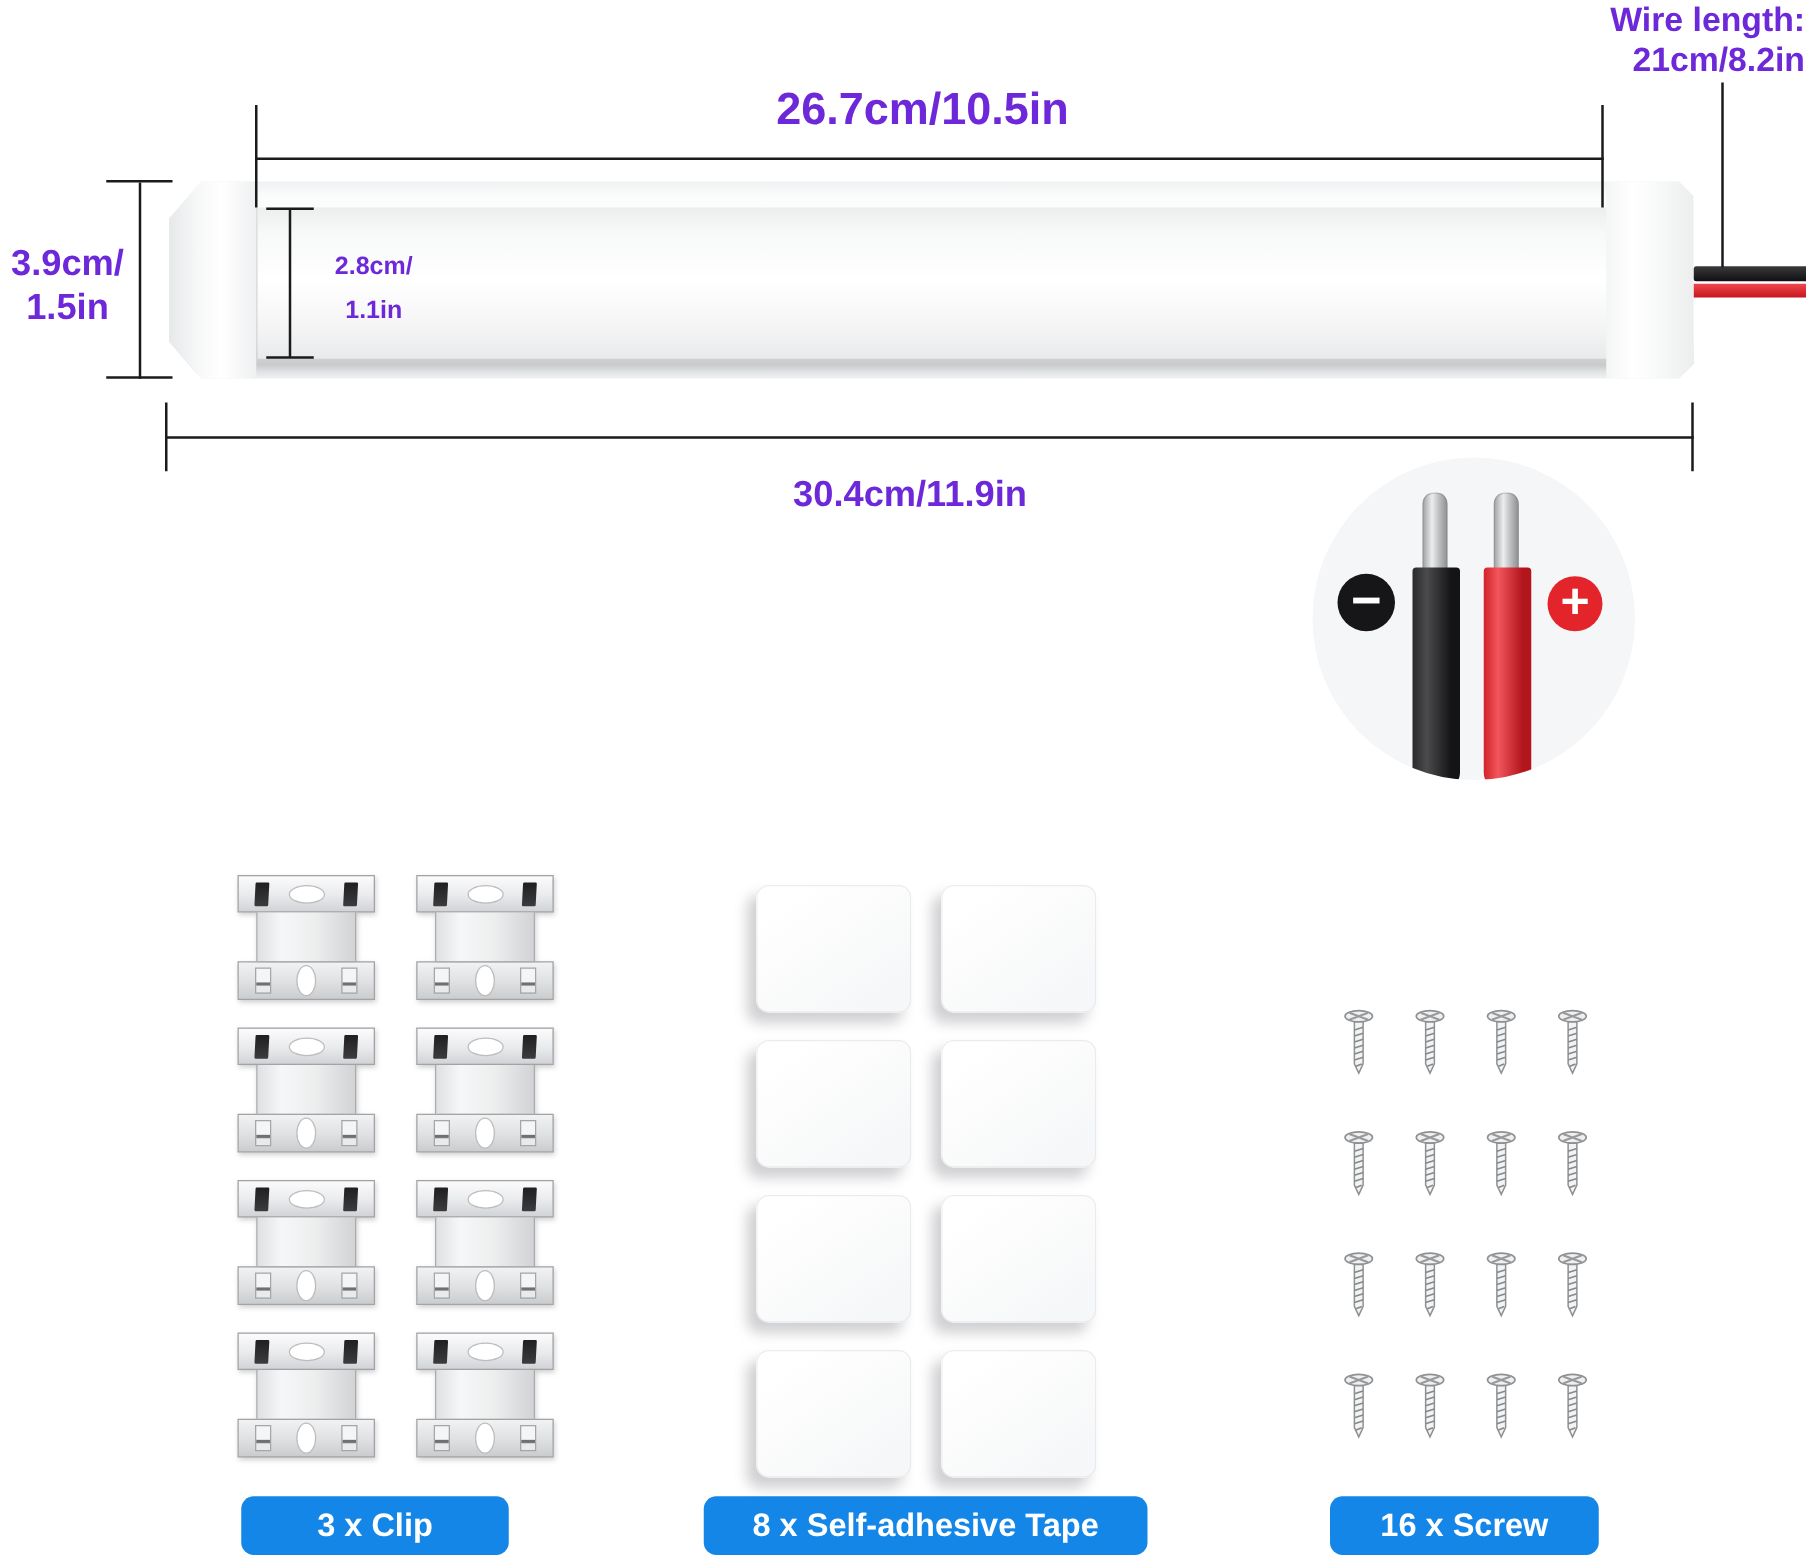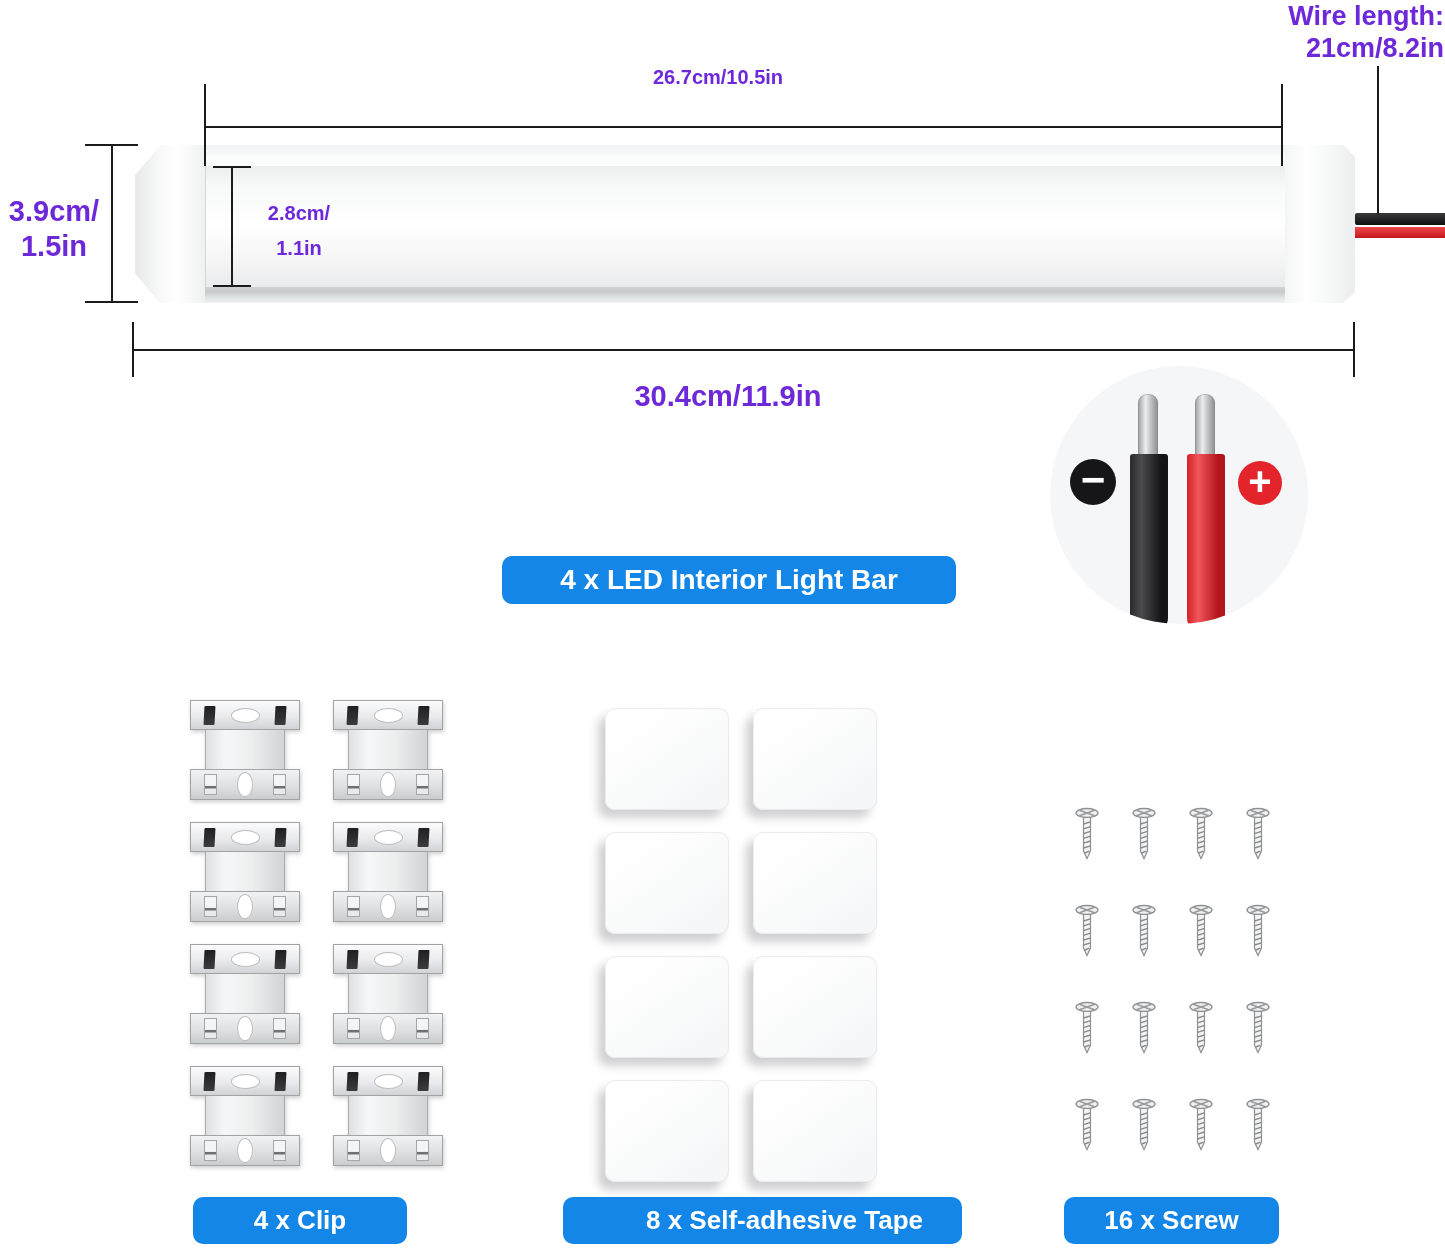--- a/index.html
+++ b/index.html
@@ -68,21 +68,21 @@
   .badge.minus { left:20px; top:93px; width:46px; height:46px; background:#161618;
     font-size:42px; padding-bottom:5px; box-sizing:border-box; }
   .badge.plus { left:188px; top:95px; width:44px; height:44px; background:var(--wire-red,#e3252b);
     font-size:40px; padding-bottom:4px; box-sizing:border-box; }
 
   
   .plabel { position:absolute; background:var(--accent,#1486e8); color:#ffffff; font-weight:700;
     display:flex; align-items:center; justify-content:center; border-radius:10px; font-size:26px; }
   .plabel.bar-label { left:502px; top:556px; width:454px; height:48px; font-size:28px; }
   .plabel.clips-label { left:193px; top:1197px; width:214px; height:47px; }
-  .plabel.tape-label { left:563px; top:1197px; width:355px; height:47px;padding-left:44px; }
+  .plabel.tape-label { left:563px; top:1197px; width:355px; height:47px; }
   .plabel.screws-label { left:1064px; top:1197px; width:215px; height:47px; }
 
   
   .clips-grid { position:absolute; left:190px; top:700px; display:grid;
     grid-template-columns:repeat(2,110px); column-gap:33px; row-gap:22px; }
   .clip { position:relative; width:110px; height:100px;
     filter:drop-shadow(1px 2px 2px rgba(60,60,65,0.25)); }
   .clip-top, .clip-bottom { box-sizing:border-box; width:110px; height:30px;
     display:flex; align-items:center; justify-content:space-between; padding:0 13px;
     border:1px solid #a2a3a5; }
@@ -122,21 +122,21 @@
     <div class="switch-ring">
       <div class="switch-knob"></div>
     </div>
   </div>
   <div class="wire-main black"></div>
   <div class="wire-main red"></div>
 
   <div class="dl" style="left:205px; top:126px; width:1078px; height:2px;"></div>
   <div class="dl" style="left:204px; top:84px; width:2px; height:82px;"></div>
   <div class="dl" style="left:1281px; top:84px; width:2px; height:82px;"></div>
-  <div class="dtext" style="left:518px; top:66px; width:400px; font-size:20px;">26.7cm/10.5in</div>
+  <div class="dtext" style="left:538px; top:66px; width:400px; font-size:36px;">26.7cm/10.5in</div>
 
   <div class="dl" style="left:1377px; top:66px; width:2px; height:148px;"></div>
   <div class="dtext" style="left:1230px; top:0px; width:214px; text-align:right; font-size:27px; line-height:32px;">
     <div>Wire length:</div>
     <div>21cm/8.2in</div>
   </div>
 
   <div class="dl" style="left:111px; top:146px; width:2px; height:157px;"></div>
   <div class="dl" style="left:85px; top:144px; width:53px; height:2px;"></div>
   <div class="dl" style="left:85px; top:301px; width:53px; height:2px;"></div>
@@ -161,22 +161,21 @@
 
   <div class="detail-circle circle-wires">
     <div class="wire-tip" style="left:88px; top:28px;"></div>
     <div class="wire-body black"></div>
     <div class="wire-tip" style="left:145px; top:28px;"></div>
     <div class="wire-body red"></div>
     <div class="badge minus">−</div>
     <div class="badge plus">+</div>
   </div>
 
-  <div class="plabel bar-label">4 x LED Interior Light Bar</div>
-  <div class="plabel clips-label">4 x Clip</div>
+  <div class="plabel clips-label">3 x Clip</div>
   <div class="plabel tape-label">8 x Self-adhesive Tape</div>
   <div class="plabel screws-label">16 x Screw</div>
 
   <div class="clips-grid">
 
       <div class="clip">
         <div class="clip-top">
           <span class="tab-dark"></span>
           <span class="oval-h"></span>
           <span class="tab-dark"></span>

